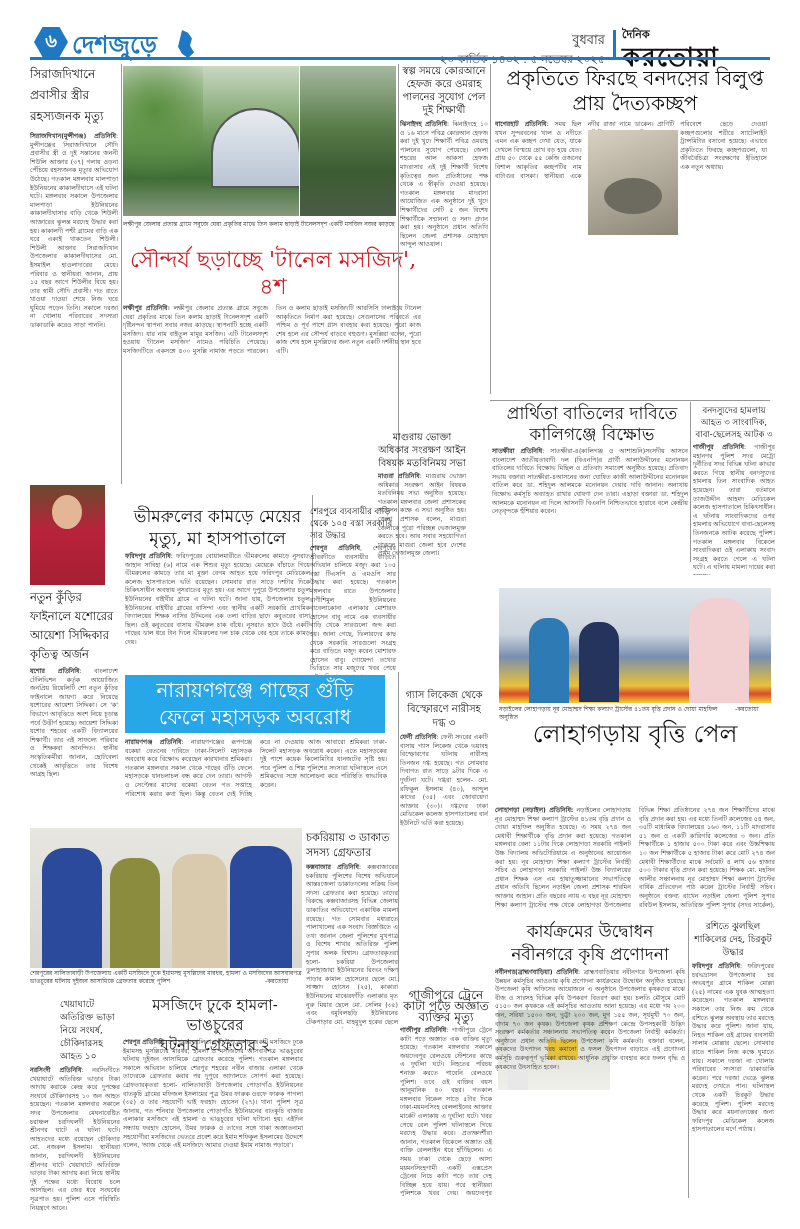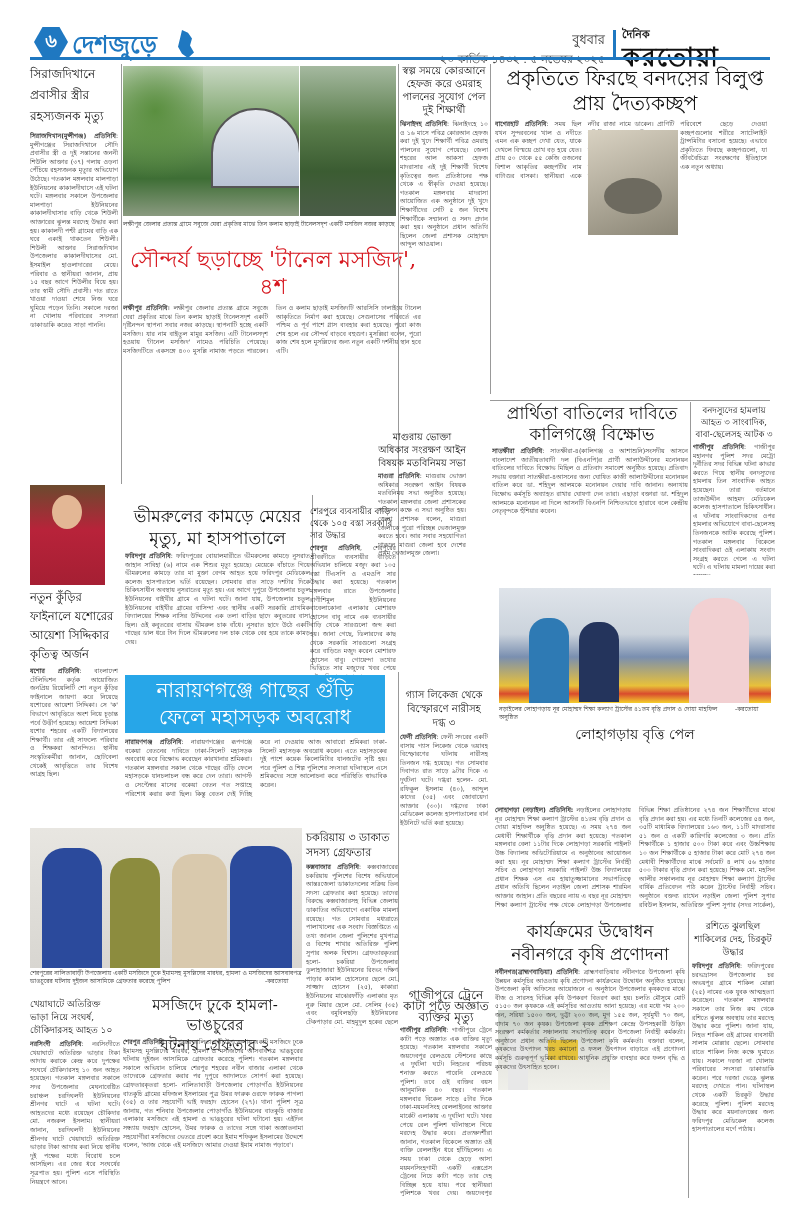--- a/index.html
+++ b/index.html
@@ -148,21 +148,21 @@
 </div>
 
 <div class="abs" style="left:400px; top:688px; width:88px;">
   <div class="headline center" style="font-size:10px; line-height:14px;">গ্যাস লিকেজ থেকে বিস্ফোরণে নারীসহ দগ্ধ ৩</div>
   <div class="body-text" style="height:120px; margin-top:3px;">
     <b>ফেনী প্রতিনিধি</b><span>: ফেনী সদরের একটি বাসায় গ্যাস লিকেজ থেকে ভয়াবহ বিস্ফোরণের ঘটনায় নারীসহ তিনজন দগ্ধ হয়েছে। গত সোমবার দিবাগত রাত সাড়ে ৯টার দিকে এ দুর্ঘটনা ঘটে। দগ্ধরা হলেন- মো. রফিকুল ইসলাম (৪০), আব্দুল কাদের (৩৫) এবং জোবায়েদা আক্তার (৩০)। দগ্ধদের ঢাকা মেডিকেল কলেজ হাসপাতালের বার্ন ইউনিটে ভর্তি করা হয়েছে।</span>
   </div>
 </div>
 <div class="vrule" style="left:398px; top:672px; height:310px;"></div>
 
-<div class="abs center headline" style="left:495px; top:720px; width:280px; font-size:14px; line-height:28px;">
+<div class="abs center headline" style="left:495px; top:720px; width:280px; font-size:24px; line-height:28px;">
   <div>লোহাগড়ায় বৃত্তি পেল</div>
 </div>
 <div class="abs body-text" style="left:495px; top:806px; width:280px; height:108px; column-count:2; column-gap:8px;">
   <b>লোহাগড়া (নড়াইল) প্রতিনিধি:</b><span> নড়াইলের লোহাগড়ায় নূর মোহাম্মদ শিক্ষা কল্যাণ ট্রাস্টের ৪১তম বৃত্তি প্রদান ও দোয়া মাহফিল অনুষ্ঠিত হয়েছে। এ সময় ২৭৪ জন মেধাবী শিক্ষার্থীকে বৃত্তি প্রদান করা হয়েছে। গতকাল মঙ্গলবার বেলা ১১টার দিকে লোহাগড়া সরকারি পাইলট উচ্চ বিদ্যালয় অডিটোরিয়ামে এ অনুষ্ঠানের আয়োজন করা হয়। নূর মোহাম্মদ শিক্ষা কল্যাণ ট্রাস্টের নির্বাহী সচিব ও লোহাগড়া সরকারি পাইলট উচ্চ বিদ্যালয়ের প্রধান শিক্ষক এস এম হায়াতুজ্জামানের সভাপতিত্বে প্রধান অতিথি ছিলেন নড়াইল জেলা প্রশাসক শারমিন আক্তার জাহান। প্রতি বছরের ন্যায় এ বছর নূর মোহাম্মদ শিক্ষা কল্যাণ ট্রাস্টের পক্ষ থেকে লোহাগড়া উপজেলার বিভিন্ন শিক্ষা প্রতিষ্ঠানের ২৭৪ জন শিক্ষার্থীদের মাঝে বৃত্তি প্রদান করা হয়। এর মধ্যে তিনটি কলেজের ৫৪ জন, ৩৫টি মাধ্যমিক বিদ্যালয়ের ১৬৩ জন, ১১টি মাদরাসার ৫১ জন ও একটি কারিগরি কলেজের ৩ জন। প্রতি শিক্ষার্থীকে ১ হাজার ৫০০ টাকা করে এবং উচ্চশিক্ষায় ১০ জন শিক্ষার্থীকে ৫ হাজার টাকা করে মোট ২৭৪ জন মেধাবী শিক্ষার্থীদের মাঝে সর্বমোট ৪ লাখ ৫৬ হাজার ৫০০ টাকার বৃত্তি প্রদান করা হয়েছে। শিক্ষক মো. মহসিন আলীর সঞ্চালনায় নূর মোহাম্মদ শিক্ষা কল্যাণ ট্রাস্টের বার্ষিক প্রতিবেদন পাঠ করেন ট্রাস্টের নির্বাহী সচিব। অনুষ্ঠানে বক্তব্য রাখেন নড়াইল জেলা পুলিশ সুপার রবিউল ইসলাম, অতিরিক্ত পুলিশ সুপার (সদর সার্কেল), উপজেলা মাধ্যমিক শিক্ষা কর্মকর্তা মো. আনোয়ার হোসেন, ঢাকা বিশ্ববিদ্যালয়ের শিক্ষার্থী সৈয়দা নাইমা আলম, লোহাগড়া মডেল সরকারি প্রাথমিক বিদ্যালয়ের শিক্ষক হেমলিজজামান, উপজেলা মাধ্যমিক শিক্ষক সমিতির সভাপতি ও মল্লিক পাশা মাধ্যমিক বিদ্যালয়ের প্রধান শিক্ষক মো. আমির হোসেন, হাজী মোজাফ্ফর স্মৃতি স্কুলের ৮ম শ্রেণির শিক্ষার্থী মুমিনা খানম, লাহুড়িয়া হাফেজ আব্দুল করিম একাডেমির ৭ম শ্রেণির শিক্ষার্থী তানজিদুল ইসলাম প্রমুখ। এসময় উপস্থিত ছিলেন-লোহাগড়া সরকারি আদর্শ কলেজের শিক্ষক পরিষদ কার্যনির্বাহী কমিটির যুগ্ম সম্পাদক ইংরেজি বিভাগের প্রভাষক আবুল বাসার মুন্সিসহ বিভিন্ন শিক্ষা প্রতিষ্ঠানের প্রধান, বৃত্তি প্রাপ্ত শিক্ষার্থী ও সাংবাদিকরা।</span>
 </div>
 
 <div class="photo" style="left:30px; top:828px; width:272px; height:140px; background:linear-gradient(180deg,#e8e6e1,#d8d6d1);">
   <div style="position:absolute; left:12px; top:20px; width:60px; height:120px; background:#2b4a9c; border-radius:22px 22px 0 0;"></div>
   <div style="position:absolute; left:80px; top:30px; width:50px; height:110px; background:#8c8c3e; border-radius:20px 20px 0 0;"></div>
   <div style="position:absolute; left:142px; top:26px; width:55px; height:114px; background:#d9c9ad; border-radius:20px 20px 0 0;"></div>
@@ -179,21 +179,21 @@
 </div>
 
 <div class="abs" style="left:400px; top:990px; width:92px;">
   <div class="headline center" style="font-size:12px; line-height:11px;">গাজীপুরে ট্রেনে কাটা পড়ে অজ্ঞাত ব্যক্তির মৃত্যু</div>
   <div class="body-text" style="height:170px; margin-top:3px;">
     <b>গাজীপুর প্রতিনিধি</b><span>: গাজীপুরে ট্রেনে কাটা পড়ে অজ্ঞাত এক ব্যক্তির মৃত্যু হয়েছে। গতকাল মঙ্গলবার সকালে জয়দেবপুর রেলওয়ে স্টেশনের কাছে এ দুর্ঘটনা ঘটে। নিহতের পরিচয় শনাক্ত করতে পারেনি রেলওয়ে পুলিশ। তবে ওই ব্যক্তির বয়স আনুমানিক ৪০ বছর। গতকাল মঙ্গলবার বিকেল সাড়ে ৫টার দিকে ঢাকা-ময়মনসিংহ রেললাইনের আক্তার মার্কেট এলাকায় এ দুর্ঘটনা ঘটে। খবর পেয়ে রেল পুলিশ ঘটনাস্থলে গিয়ে মরদেহ উদ্ধার করে। প্রত্যক্ষদর্শীরা জানান, গতকাল বিকেলে অজ্ঞাত ওই ব্যক্তি রেললাইন ধরে হাঁটছিলেন। এ সময় ঢাকা থেকে ছেড়ে আসা ময়মনসিংহগামী একটি এক্সপ্রেস ট্রেনের নিচে কাটা পড়ে তার দেহ বিচ্ছিন্ন হয়ে যায়। পরে স্থানীয়রা পুলিশকে খবর দেয়। জয়দেবপুর রেলওয়ে থানার ভারপ্রাপ্ত কর্মকর্তা জানান, নিহতের নাম পরিচয় শনাক্ত করা যায়নি।</span>
   </div>
 </div>
 
 <div class="abs" style="left:30px; top:998px; width:90px;">
-  <div class="headline" style="font-size:9px; line-height:13px;">খেয়াঘাটে অতিরিক্ত ভাড়া নিয়ে সংঘর্ষ, চৌকিদারসহ আহত ১০</div>
+  <div class="headline" style="font-size:9px; line-height:13px;margin-left:30px;">খেয়াঘাটে অতিরিক্ত ভাড়া নিয়ে সংঘর্ষ, চৌকিদারসহ আহত ১০</div>
   <div class="body-text" style="height:180px; margin-top:3px;">
     <b>নরসিংদী প্রতিনিধি</b><span>: নরসিংদীতে খেয়াঘাটে অতিরিক্ত ভাড়ার টাকা আদায় করাকে কেন্দ্র করে দুপক্ষের সংঘর্ষে চৌকিদারসহ ১০ জন আহত হয়েছেন। গতকাল মঙ্গলবার সকালে সদর উপজেলার মেঘনাবেষ্টিত চরাঞ্চল চরদিঘলদী ইউনিয়নের শ্রীনগর ঘাটে এ ঘটনা ঘটে। আহতদের মধ্যে রয়েছেন চৌকিদার মো. নজরুল ইসলাম। স্থানীয়রা জানান, চরদিঘলদী ইউনিয়নের শ্রীনগর ঘাটে খেয়াঘাটে অতিরিক্ত ভাড়ার টাকা আদায় করা নিয়ে স্থানীয় দুই পক্ষের মধ্যে বিরোধ চলে আসছিল। এর জের ধরে সংঘর্ষের সূত্রপাত হয়। পুলিশ এসে পরিস্থিতি নিয়ন্ত্রণে আনে।</span>
   </div>
 </div>
 
 <div class="abs center headline" style="left:125px; top:995px; width:180px; font-size:15px; line-height:20px;">
   <div>মসজিদে ঢুকে হামলা-ভাঙচুরের</div>
   <div>ঘটনায় গ্রেফতার ২</div>
 </div>
 <div class="abs body-text" style="left:123px; top:1038px; width:180px; height:160px;">

